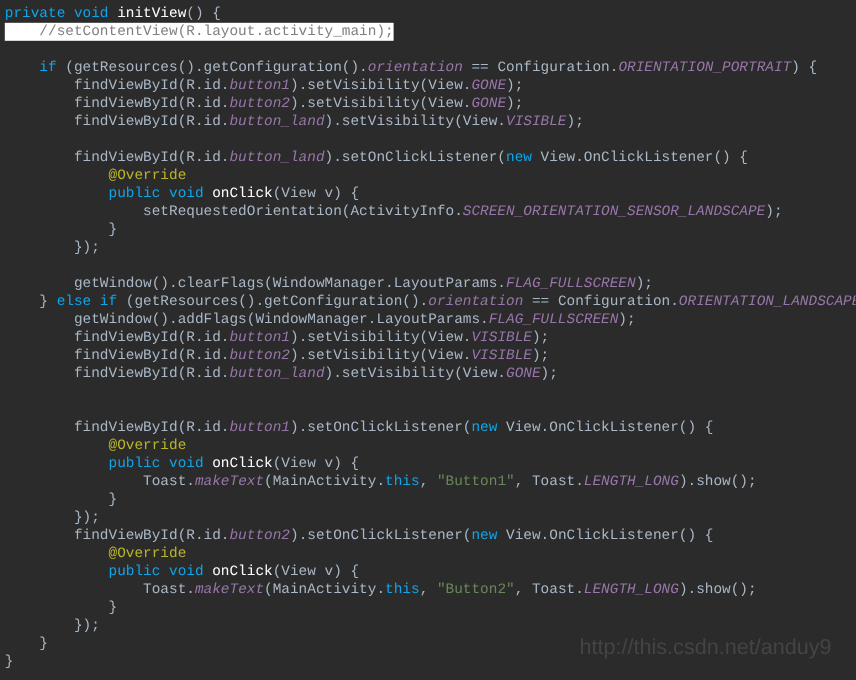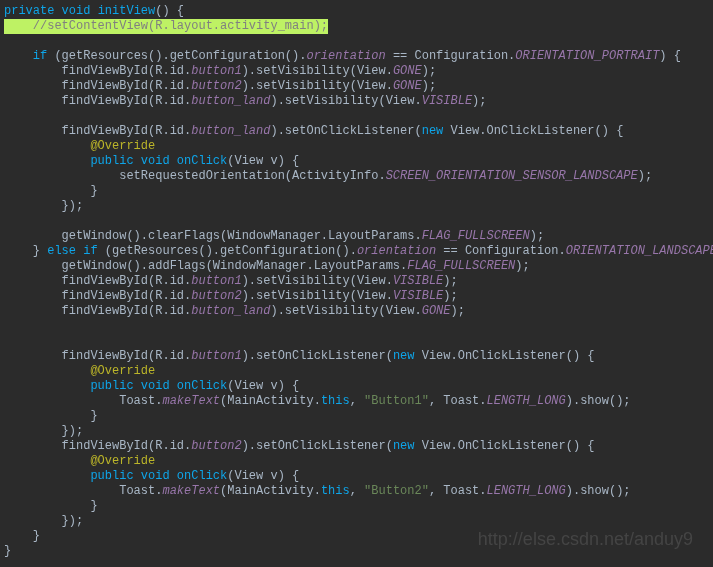--- a/index.html
+++ b/index.html
@@ -9,33 +9,33 @@
     font-size: 12px;
     line-height: 15px;
     color: #a9b7c6;
     width: 713px;
     height: 567px;
     overflow: hidden;
     position: relative;
   }
   .code { white-space: pre; padding: 4px 0 0 4px; }
   .kw { color: #0ea5e9; }
-  .method { color: #0ea5e9; }
+  .method { color: #ffffff; }
   .field { color: #9876aa; font-style: italic; font-family: Liberation Mono, monospace; }
   .comment { color: #808080; }
   .anno { color: #bbb529; }
   .str { color: #6a8759; }
-  .hl { display:inline-block; background: #bef264; color: #808080; }
+  .hl { display:inline-block; background: #ffffff; color: #808080; }
   .watermark {
     position: absolute;
     bottom: 20px;
     right: 20px;
     color: #555;
     font-size: 18px;
     font-family: sans-serif;
     opacity: 0.6;
   }
 </style>
 </head>
 <body>
 
 <div class="code" id="code"><div><span class="kw">private void </span><span class="method">initView</span><span>() {</span></div><div class="hl"><span class="comment">    //setContentView(R.layout.activity_main);</span></div><div>&nbsp;</div><div><span class="kw">    if </span><span>(getResources().getConfiguration().</span><span class="field">orientation</span><span> == Configuration.</span><span class="field">ORIENTATION_PORTRAIT</span><span>) {</span></div><div><span>        findViewById(R.id.</span><span class="field">button1</span><span>).setVisibility(View.</span><span class="field">GONE</span><span>);</span></div><div><span>        findViewById(R.id.</span><span class="field">button2</span><span>).setVisibility(View.</span><span class="field">GONE</span><span>);</span></div><div><span>        findViewById(R.id.</span><span class="field">button_land</span><span>).setVisibility(View.</span><span class="field">VISIBLE</span><span>);</span></div><div>&nbsp;</div><div><span>        findViewById(R.id.</span><span class="field">button_land</span><span>).setOnClickListener(</span><span class="kw">new </span><span>View.OnClickListener() {</span></div><div><span class="anno">            @Override</span></div><div><span class="kw">            public void </span><span class="method">onClick</span><span>(View v) {</span></div><div><span>                setRequestedOrientation(ActivityInfo.</span><span class="field">SCREEN_ORIENTATION_SENSOR_LANDSCAPE</span><span>);</span></div><div><span>            }</span></div><div><span>        });</span></div><div>&nbsp;</div><div><span>        getWindow().clearFlags(WindowManager.LayoutParams.</span><span class="field">FLAG_FULLSCREEN</span><span>);</span></div><div><span>    } </span><span class="kw">else if </span><span>(getResources().getConfiguration().</span><span class="field">orientation</span><span> == Configuration.</span><span class="field">ORIENTATION_LANDSCAPE</span></div><div><span>        getWindow().addFlags(WindowManager.LayoutParams.</span><span class="field">FLAG_FULLSCREEN</span><span>);</span></div><div><span>        findViewById(R.id.</span><span class="field">button1</span><span>).setVisibility(View.</span><span class="field">VISIBLE</span><span>);</span></div><div><span>        findViewById(R.id.</span><span class="field">button2</span><span>).setVisibility(View.</span><span class="field">VISIBLE</span><span>);</span></div><div><span>        findViewById(R.id.</span><span class="field">button_land</span><span>).setVisibility(View.</span><span class="field">GONE</span><span>);</span></div><div>&nbsp;</div><div>&nbsp;</div><div><span>        findViewById(R.id.</span><span class="field">button1</span><span>).setOnClickListener(</span><span class="kw">new </span><span>View.OnClickListener() {</span></div><div><span class="anno">            @Override</span></div><div><span class="kw">            public void </span><span class="method">onClick</span><span>(View v) {</span></div><div><span>                Toast.</span><span class="field">makeText</span><span>(MainActivity.</span><span class="kw">this</span><span>, </span><span class="str">"Button1"</span><span>, Toast.</span><span class="field">LENGTH_LONG</span><span>).show();</span></div><div><span>            }</span></div><div><span>        });</span></div><div><span>        findViewById(R.id.</span><span class="field">button2</span><span>).setOnClickListener(</span><span class="kw">new </span><span>View.OnClickListener() {</span></div><div><span class="anno">            @Override</span></div><div><span class="kw">            public void </span><span class="method">onClick</span><span>(View v) {</span></div><div><span>                Toast.</span><span class="field">makeText</span><span>(MainActivity.</span><span class="kw">this</span><span>, </span><span class="str">"Button2"</span><span>, Toast.</span><span class="field">LENGTH_LONG</span><span>).show();</span></div><div><span>            }</span></div><div><span>        });</span></div><div><span>    }</span></div><div><span>}</span></div></div>
-<div class="watermark">http://else.csdn.net/anduy9</div>
+<div class="watermark">http://this.csdn.net/anduy9</div>
 
 </body></html>

